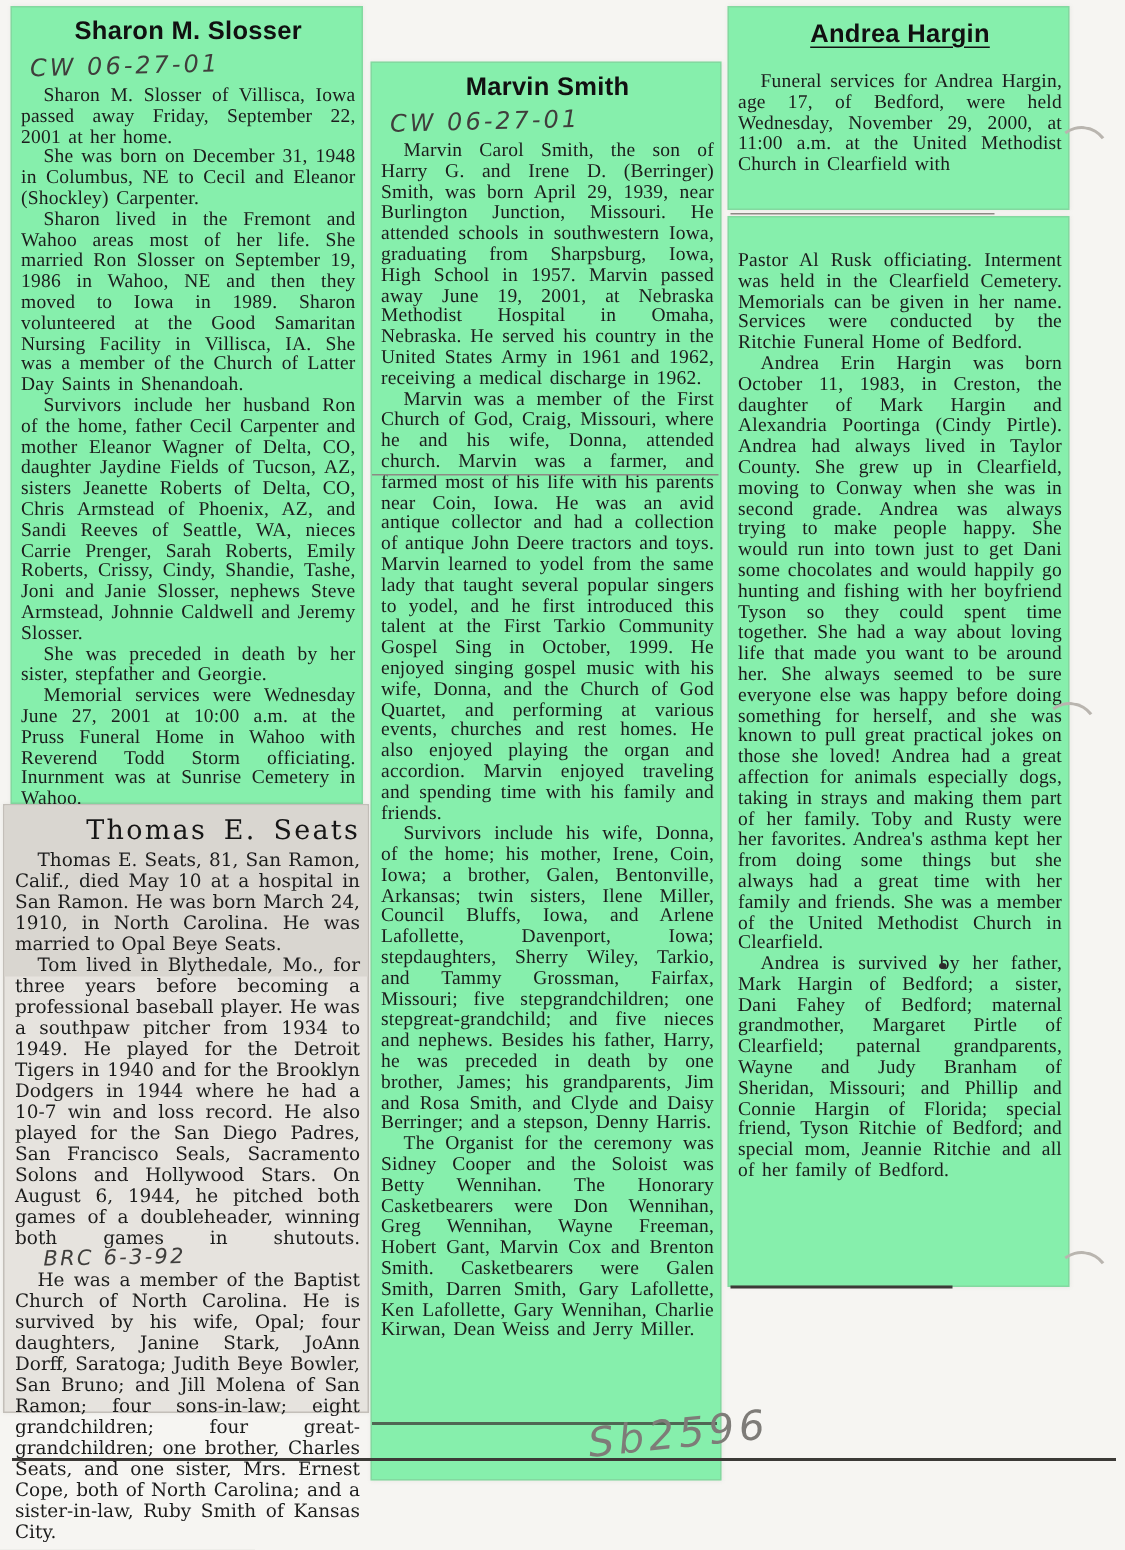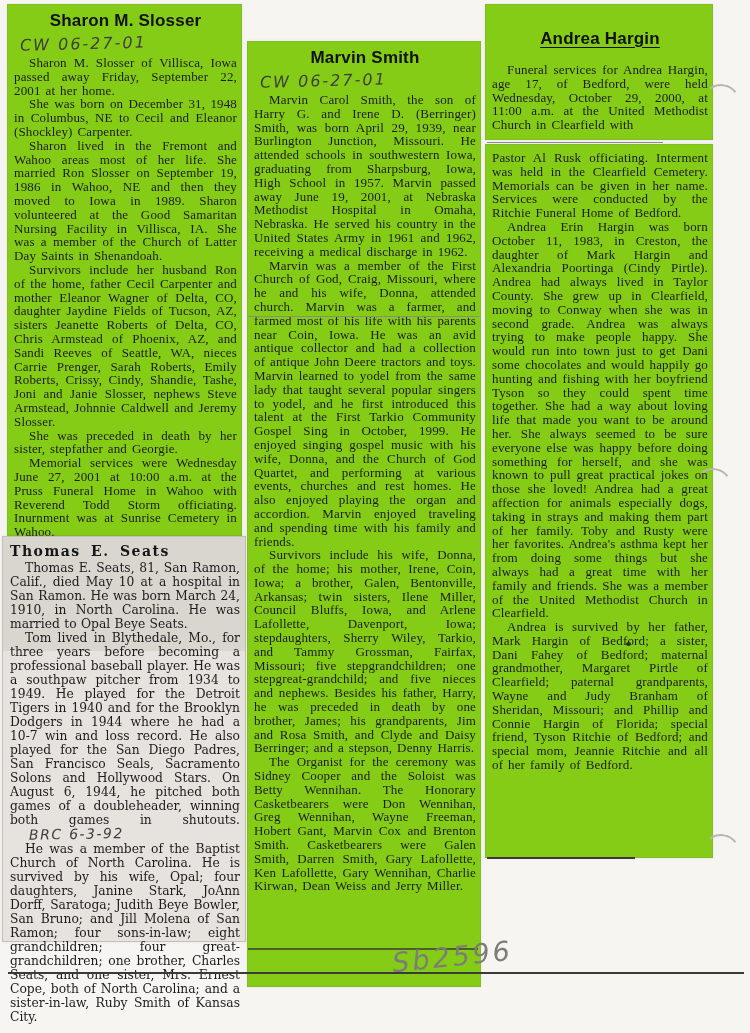--- a/index.html
+++ b/index.html
@@ -8,21 +8,21 @@
     position: relative;
     width: 750px;
     height: 1033px;
     background: #f6f5f2;
     overflow: hidden;
     font-family: "Liberation Serif", serif;
     color: #1c1c1c;
   }
   .clipping {
     position: absolute;
-    background: #84cc16;
+    background: #86efac;
     border: 1px solid rgba(120,115,105,0.18);
     box-shadow: 0 0 3px rgba(100,95,85,0.10);
   }
   .clip-body {
     text-align: justify;
     font-size: 13px;
     line-height: 13.8px;
     letter-spacing: 0.15px;
     word-spacing: 1.5px;
   }
@@ -64,25 +64,25 @@
     position: relative;
     font-family: "DejaVu Serif", serif;
     font-size: 12.3px;
     line-height: 14px;
     letter-spacing: 0px;
     word-spacing: 0.5px;
   }
   h3.seats-headline {
     position: relative;
     font-family: "DejaVu Serif", serif;
-    font-weight: bold;
-    font-size: 14px;
+    font-weight: normal;
+    font-size: 18px;
     letter-spacing: 1.5px;
     word-spacing: 4px;
-    text-align: left;
+    text-align: right;
     margin-bottom: 2px;
     color: #161616;
   }
   .seam { position: absolute; background: #8d8a84; height: 1px; }
   .edge-dark { position: absolute; background: #3c3a37; }
   .hole-punch {
     position: absolute;
     width: 38px; height: 38px;
     border-radius: 50%;
     border: 2px solid transparent;
@@ -125,28 +125,28 @@
     <h2 class="headline">Marvin Smith</h2>
     <div class="handwriting hw-date">CW 06-27-01</div>
     <div class="clip-body">
       <p>Marvin Carol Smith, the son of Harry G. and Irene D. (Berringer) Smith, was born April 29, 1939, near Burlington Junction, Missouri. He attended schools in southwestern Iowa, graduating from Sharpsburg, Iowa, High School in 1957. Marvin passed away June 19, 2001, at Nebraska Methodist Hospital in Omaha, Nebraska. He served his country in the United States Army in 1961 and 1962, receiving a medical discharge in 1962.</p>
       <p>Marvin was a member of the First Church of God, Craig, Missouri, where he and his wife, Donna, attended church. Marvin was a farmer, and farmed most of his life with his parents near Coin, Iowa. He was an avid antique collector and had a collection of antique John Deere tractors and toys. Marvin learned to yodel from the same lady that taught several popular singers to yodel, and he first introduced this talent at the First Tarkio Community Gospel Sing in October, 1999. He enjoyed singing gospel music with his wife, Donna, and the Church of God Quartet, and performing at various events, churches and rest homes. He also enjoyed playing the organ and accordion. Marvin enjoyed traveling and spending time with his family and friends.</p>
       <p>Survivors include his wife, Donna, of the home; his mother, Irene, Coin, Iowa; a brother, Galen, Bentonville, Arkansas; twin sisters, Ilene Miller, Council Bluffs, Iowa, and Arlene Lafollette, Davenport, Iowa; stepdaughters, Sherry Wiley, Tarkio, and Tammy Grossman, Fairfax, Missouri; five stepgrandchildren; one stepgreat-grandchild; and five nieces and nephews. Besides his father, Harry, he was preceded in death by one brother, James; his grandparents, Jim and Rosa Smith, and Clyde and Daisy Berringer; and a stepson, Denny Harris.</p>
       <p>The Organist for the ceremony was Sidney Cooper and the Soloist was Betty Wennihan. The Honorary Casketbearers were Don Wennihan, Greg Wennihan, Wayne Freeman, Hobert Gant, Marvin Cox and Brenton Smith. Casketbearers were Galen Smith, Darren Smith, Gary Lafollette, Ken Lafollette, Gary Wennihan, Charlie Kirwan, Dean Weiss and Jerry Miller.</p>
     </div>
   </div>
 
-  <div class="clipping" style="left:485px; top:4px; width:228px; height:136px; padding:24px 4px 4px 6px;">
+  <div class="clipping" style="left:485px; top:4px; width:228px; height:136px; padding:8px 4px 4px 6px;">
     <h2 class="headline underlined">Andrea Hargin</h2>
     <div class="clip-body" style="margin-top:14px;">
-      <p>Funeral services for Andrea Hargin, age 17, of Bedford, were held Wednesday, October 29, 2000, at 11:00 a.m. at the United Methodist Church in Clearfield with</p>
+      <p>Funeral services for Andrea Hargin, age 17, of Bedford, were held Wednesday, November 29, 2000, at 11:00 a.m. at the United Methodist Church in Clearfield with</p>
     </div>
   </div>
 
-  <div class="clipping" style="left:485px; top:144px; width:228px; height:714px; padding:6px 4px 6px 6px;">
+  <div class="clipping" style="left:485px; top:144px; width:228px; height:714px; padding:21px 4px 6px 6px;">
     <div class="clip-body">
       <p class="no-indent">Pastor Al Rusk officiating. Interment was held in the Clearfield Cemetery. Memorials can be given in her name. Services were conducted by the Ritchie Funeral Home of Bedford.</p>
       <p>Andrea Erin Hargin was born October 11, 1983, in Creston, the daughter of Mark Hargin and Alexandria Poortinga (Cindy Pirtle). Andrea had always lived in Taylor County. She grew up in Clearfield, moving to Conway when she was in second grade. Andrea was always trying to make people happy. She would run into town just to get Dani some chocolates and would happily go hunting and fishing with her boyfriend Tyson so they could spent time together. She had a way about loving life that made you want to be around her. She always seemed to be sure everyone else was happy before doing something for herself, and she was known to pull great practical jokes on those she loved! Andrea had a great affection for animals especially dogs, taking in strays and making them part of her family. Toby and Rusty were her favorites. Andrea's asthma kept her from doing some things but she always had a great time with her family and friends. She was a member of the United Methodist Church in Clearfield.</p>
       <p>Andrea is survived by her father, Mark Hargin of Bedford; a sister, Dani Fahey of Bedford; maternal grandmother, Margaret Pirtle of Clearfield; paternal grandparents, Wayne and Judy Branham of Sheridan, Missouri; and Phillip and Connie Hargin of Florida; special friend, Tyson Ritchie of Bedford; and special mom, Jeannie Ritchie and all of her family of Bedford.</p>
     </div>
   </div>
 
   <div class="seam" style="left:248px; top:316px; width:231px;"></div>
   <div class="seam" style="left:487px; top:142px; width:176px;"></div>
   <div class="edge-dark" style="left:487px; top:857px; width:148px; height:2px;"></div>

